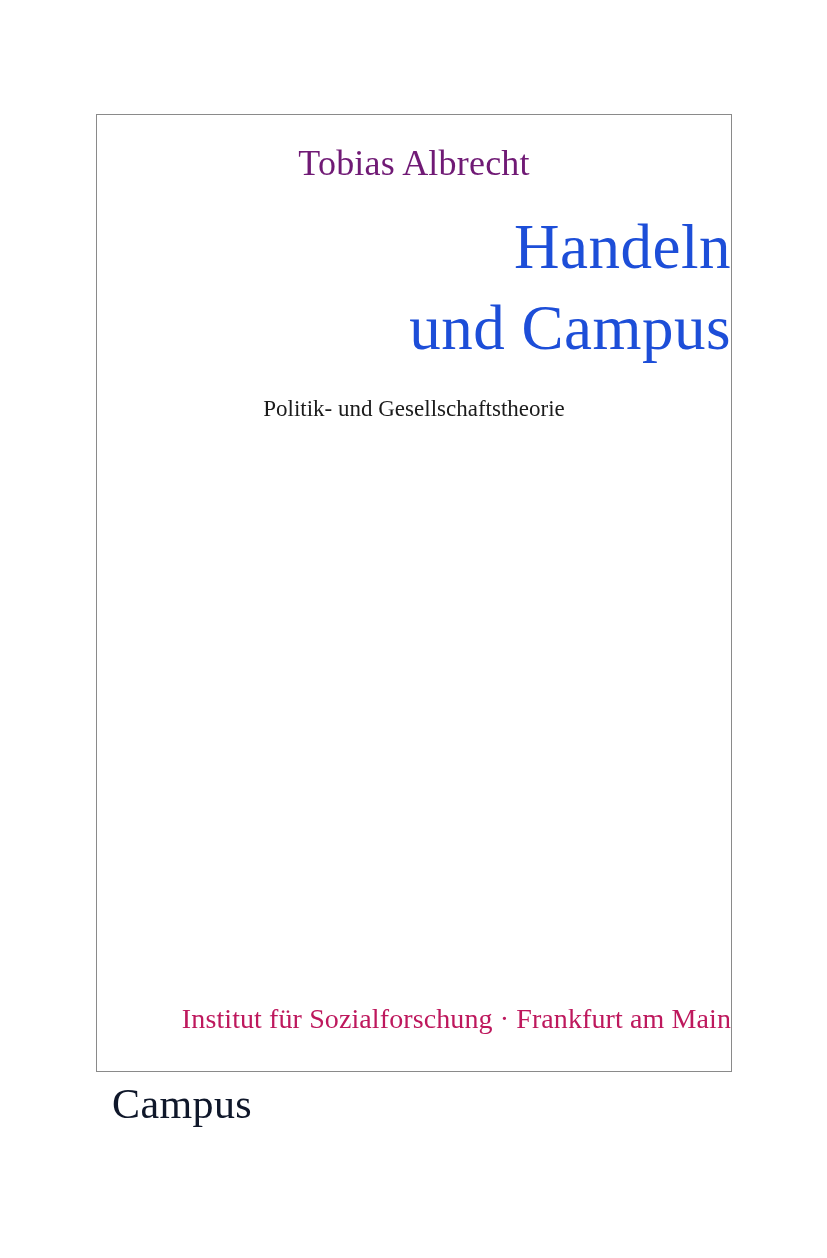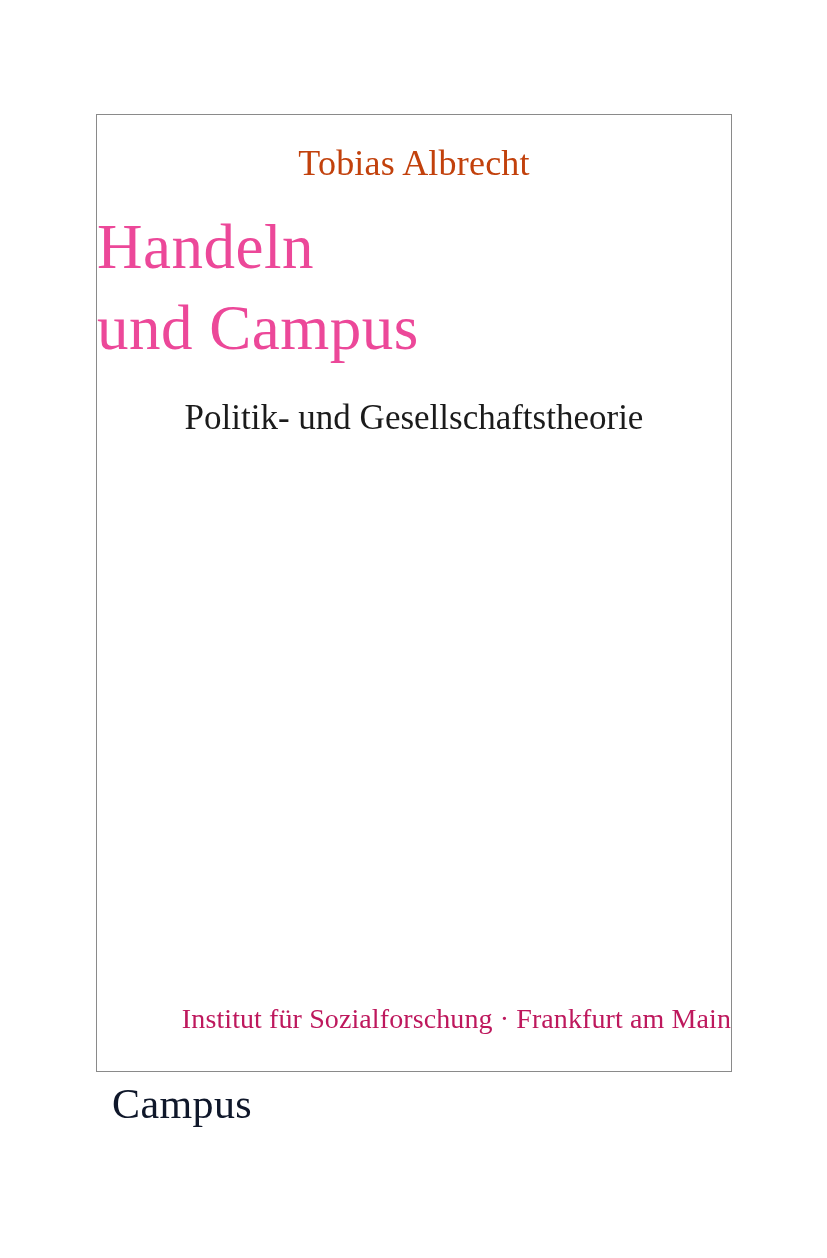--- a/index.html
+++ b/index.html
@@ -48,45 +48,45 @@
 
   .author {
     position: absolute;
     top: 28px;
     left: 0;
     width: 100%;
     text-align: center;
     font-size: 36px;
     line-height: 1.15;
     letter-spacing: 0.2px;
-    color: #c2410c;
+    color: #701a75;
   }
 
   .main-title {
     position: absolute;
     top: 92px;
     left: 0;
     width: 100%;
-    text-align: left;
-    color: #ec4899;
+    text-align: right;
+    color: #1d4ed8;
     font-size: 63px;
     line-height: 1.28;
     letter-spacing: 0.5px;
   }
   .main-title .tline {
     display: block;
   }
 
   .subtitle {
     position: absolute;
     top: 276px;
     left: 0;
     width: 100%;
     text-align: center;
-    font-size: 35px;
+    font-size: 23px;
     line-height: 1.55;
     color: #1b1b1b;
   }
   .subtitle .sline {
     display: block;
   }
 
   .imprint {
     position: absolute;
     bottom: 36px;

